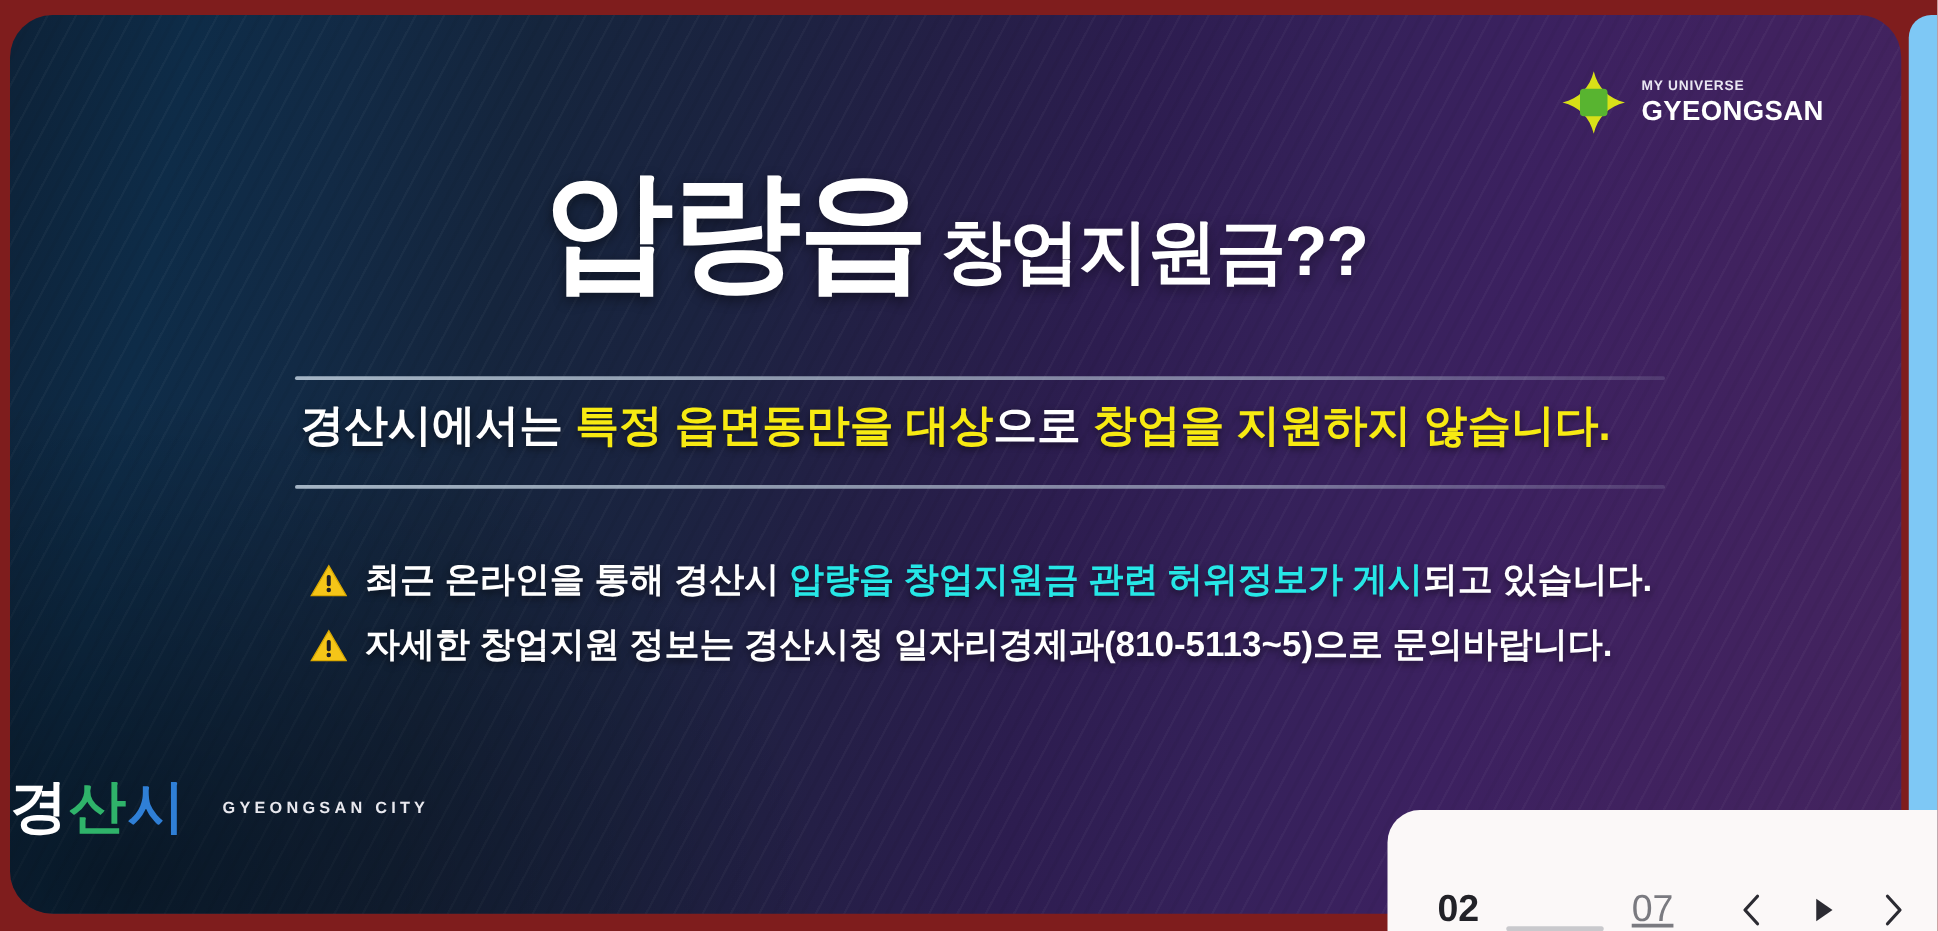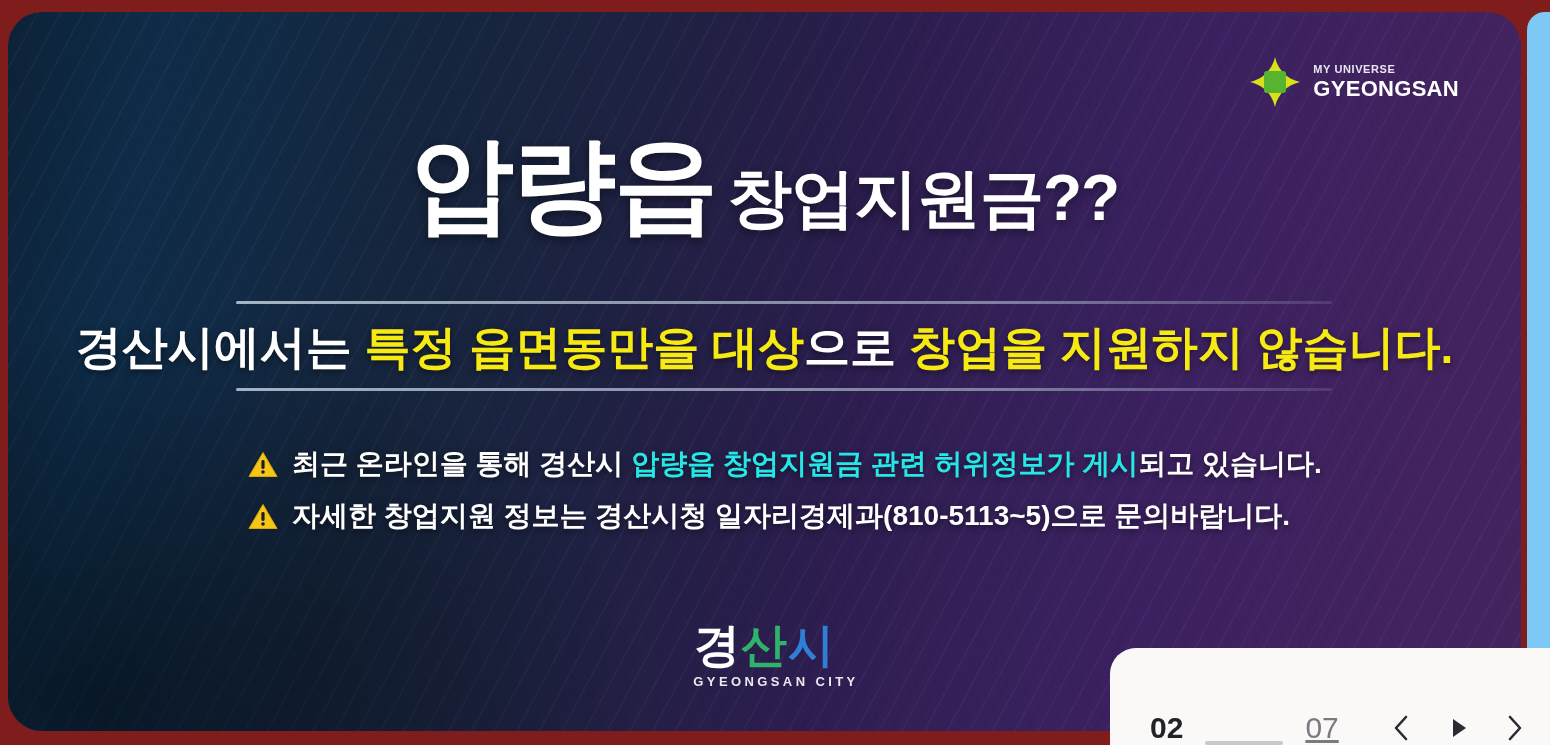--- a/index.html
+++ b/index.html
@@ -77,56 +77,56 @@
   }
 
   
   .headline{
     position:absolute; top:104px; left:0; right:0;
     text-align:center; white-space:nowrap;
     color:#ffffff; font-weight:700;
     text-shadow:0 3px 10px rgba(0,0,0,.45);
   }
   .headline .big{ font-size:104px; letter-spacing:-2px; }
-  .headline .small{ font-size:64px; letter-spacing:-1px; margin-left:12px; }
+  .headline .small{ font-size:56px; letter-spacing:-1px; margin-left:12px; }
 
   
   .rule{
     position:absolute; left:228px; width:1096px; height:3px;
     background:linear-gradient(90deg, rgba(190,205,220,.85), rgba(190,205,220,.55) 70%, rgba(190,205,220,.15));
     border-radius:2px;
   }
   .rule.top{ top:289px; }
   .rule.bottom{ top:376px; }
 
   .subtitle{
     position:absolute; top:305px; left:0; right:0;
     text-align:center; white-space:nowrap;
-    font-size:46px; font-weight:700; color:#ffffff;
+    font-size:35px; font-weight:700; color:#ffffff;
     text-shadow:0 2px 6px rgba(0,0,0,.5);
   }
   .hl-yellow{ color:#f7ea12; }
 
   
   .notices{
     position:absolute; top:433px; left:240px;
     display:flex; flex-direction:column; gap:14px;
   }
   .notice{
     display:flex; align-items:center; gap:14px;
     font-size:28px; font-weight:700; color:#ffffff; white-space:nowrap;
     text-shadow:0 2px 6px rgba(0,0,0,.5);
   }
   .warn-icon{ width:30px; height:27px; flex:none; display:block; }
   .hl-cyan{ color:#26e7e7; }
 
   
   .city-logo{
     position:absolute; top:610px; left:0; right:0;
-    display:flex; flex-direction:column; align-items:center; gap:6px;
+    display:flex; align-items:center; gap:6px;
   }
   .city-word{ font-size:46px; font-weight:700; line-height:1; letter-spacing:1px; }
   .city-word .c1{ color:#ffffff; }
   .city-word .c2{ color:#2fb36a; }
   .city-word .c3{ color:#2f7fd6; }
   .city-sub{
     font-size:13px; font-weight:700; letter-spacing:3.4px; color:#e8e8ee;margin-left:23px;
   }
 
   

